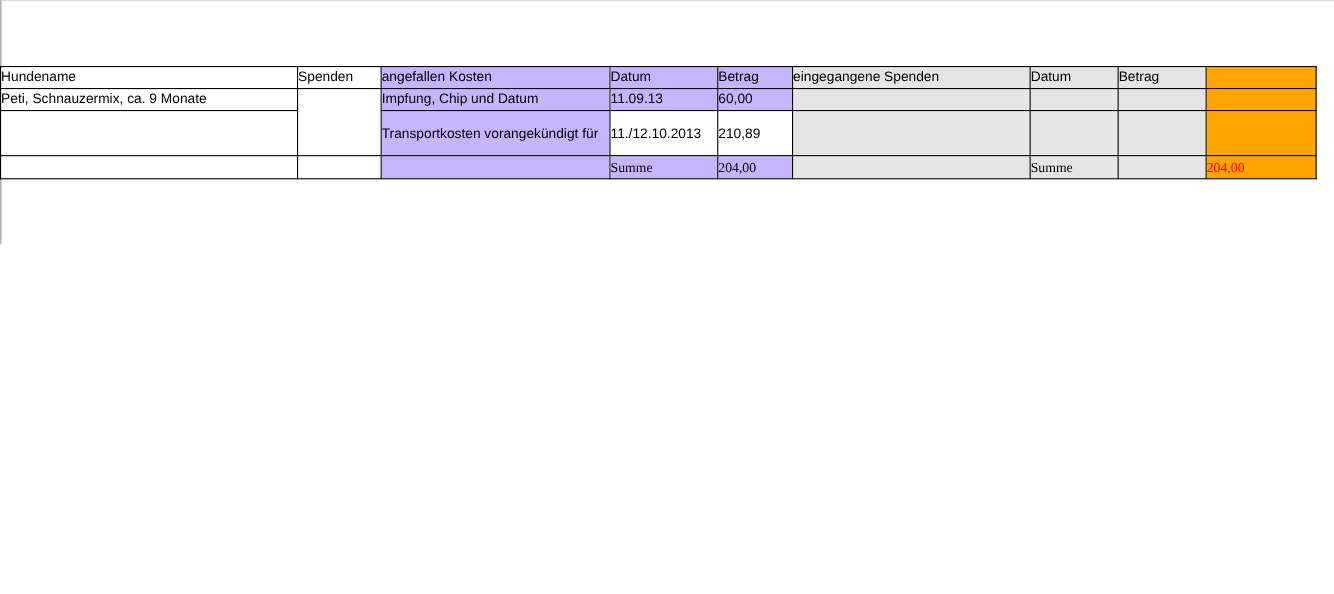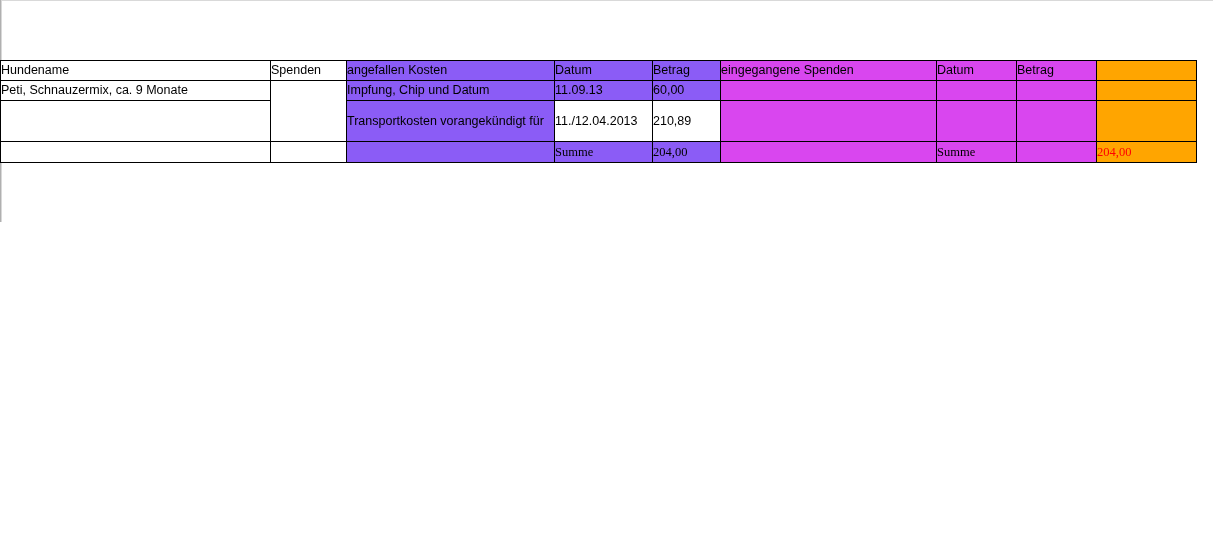--- a/index.html
+++ b/index.html
@@ -61,22 +61,22 @@
   .c-auf    { width: 76px; }
   .c-kosten { width: 208px; }
   .c-datum  { width: 98px; }
   .c-betrag { width: 68px; }
   .c-spenden{ width: 216px; }
   .c-datum2 { width: 80px; }
   .c-betrag2{ width: 80px; }
   .c-last   { width: 100px; }
 
   .hdr { font-weight: bold; }
-  .yellow { background: #8b5cf6; }
-  .green  { background: #d946ef; }
+  .yellow { background: #c4b5fd; }
+  .green  { background: #e5e5e5; }
   .orange { background: #ffa500; }
   .white  { background: #ffffff; }
   .redtext { color: #ff0000; }
   .wrap { white-space: normal; }
   .rowh { height: 20px; }
   .row1 { height: 20px; margin-left: 36px; }
   .row2 { height: 41px; margin-left: 31px; }
   .row3 { height: 21px; font-family: Liberation Serif, serif; }
   .namecell { text-align: center; }
   .emptyrow-name {
@@ -125,21 +125,21 @@
         <td class="yellow">11.09.13</td>
         <td class="yellow">60,00</td>
         <td class="green"></td>
         <td class="green"></td>
         <td class="green"></td>
         <td class="orange"></td>
       </tr>
       <tr class="row2">
         <td class="white"></td>
         <td class="yellow wrap">Transportkosten vorangekündigt für</td>
-        <td class="white">11./12.04.2013</td>
+        <td class="white">11./12.10.2013</td>
         <td class="white">210,89</td>
         <td class="green"></td>
         <td class="green"></td>
         <td class="green"></td>
         <td class="orange"></td>
       </tr>
       <tr class="row3">
         <td class="emptyrow-name"></td>
         <td class="white"></td>
         <td class="yellow"></td>

